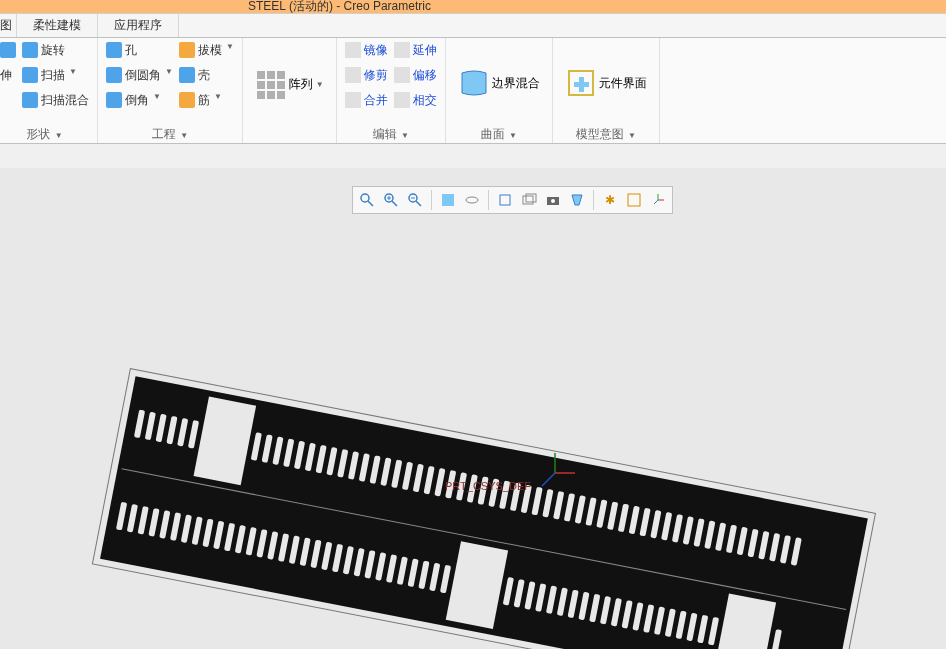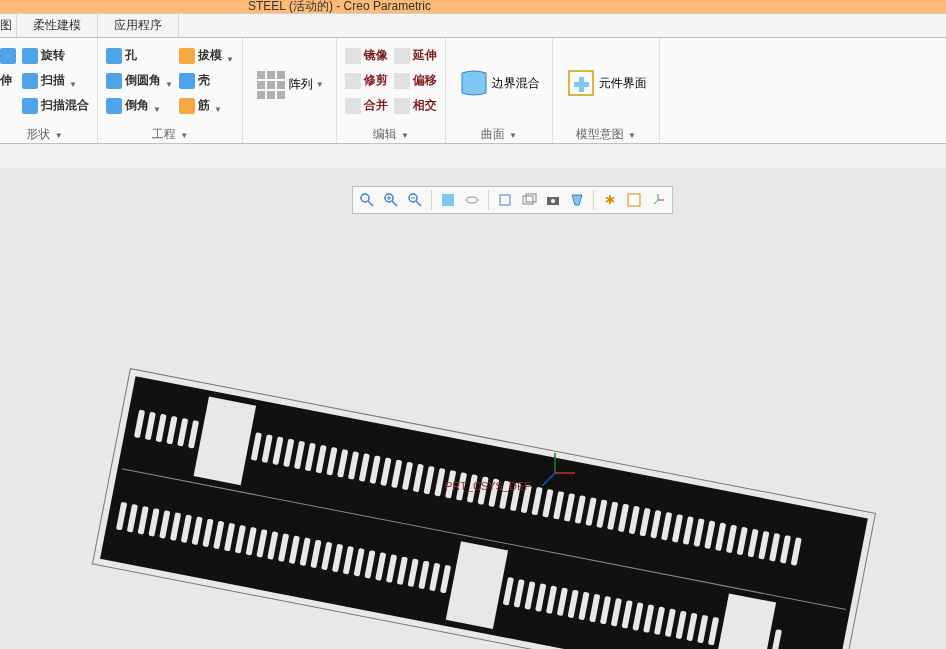--- a/index.html
+++ b/index.html
@@ -6,22 +6,22 @@
   body { width: 946px; height: 649px; background: #f0f0f0; overflow: hidden; position: relative; }
   .titlebar { height: 14px; background: #fdba74; display: flex; align-items: center; padding-left: 248px; color: #333; border-bottom: 1px solid #d0d0d0; }
   .tabbar { height: 24px; background: #f5f5f5; display: flex; align-items: stretch; border-bottom: 1px solid #c0c0c0; }
   .tab { padding: 0 16px; display: flex; align-items: center; color: #333; border-right: 1px solid #d8d8d8; cursor: pointer; }
   .tab.cut { padding: 0 4px 0 0; }
   .ribbon { height: 106px; background: #fafafa; display: flex; border-bottom: 1px solid #c0c0c0; }
   .group { border-right: 1px solid #e0e0e0; display: flex; flex-direction: column; padding: 4px 8px 0 8px; }
   .group-body { flex: 1; display: flex; gap: 6px; }
   .group-label { text-align: center; color: #666; padding: 2px 0 0 0; font-size: 12px; }
   .col { display: flex; flex-direction: column; gap: 3px; }
-  .btn-row { display: flex; align-items: flex-end; gap: 3px; height: 22px; color: #333; cursor: pointer; white-space: nowrap; font-weight: bold; }
-  .btn-row.disabled { color: #7f1d1d; }
+  .btn-row { display: flex; align-items: flex-start; gap: 3px; height: 22px; color: #333; cursor: pointer; white-space: nowrap; }
+  .btn-row.disabled { color: #1d4ed8; }
   .ico { width: 16px; height: 16px; display: inline-block; position: relative; flex-shrink: 0; }
   .ico.blue { background: #4fa3e8; border-radius: 2px; }
   .ico.orange { background: #f4a940; border-radius: 2px; }
   .ico.teal { background: #4fd0c0; border-radius: 2px; }
   .ico.disabled { background: #e0e0e0; }
   .dd { font-size: 8px; color: #666; margin-left: 1px; }
   .bigbtn { display: flex; flex-direction: row; align-items: center; justify-content: center; gap: 2px; padding: 2px 4px; cursor: pointer; }
   .bigico { width: 32px; height: 32px; display: block; }
   .viewport { position: absolute; left: 0; right: 0; top: 168px; bottom: 0; background: #e8e8e8; }
   .vtoolbar { position: absolute; top: 18px; left: 352px; height: 28px; background: #f8f8f8; border: 1px solid #c0c0c0; display: flex; align-items: center; padding: 0 4px; gap: 4px; }

